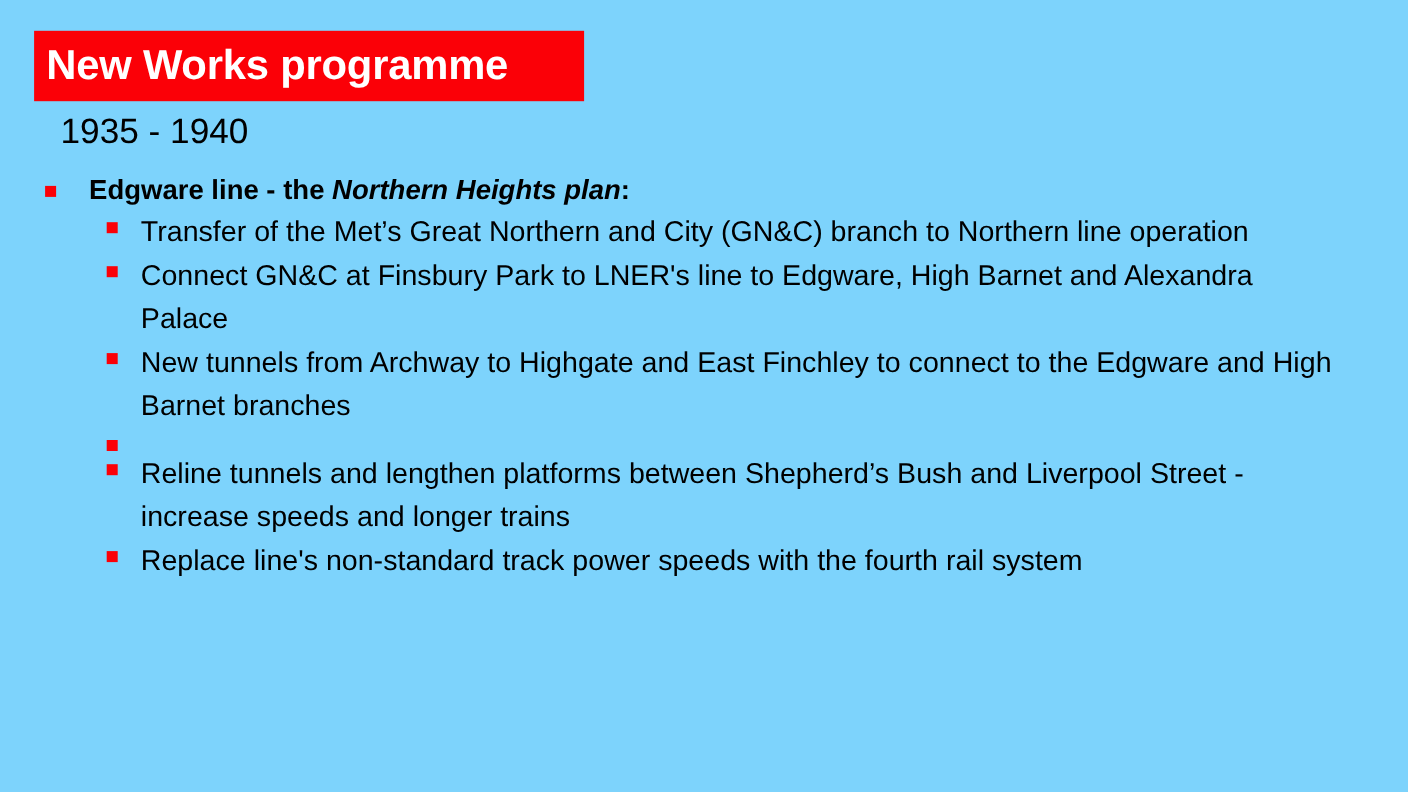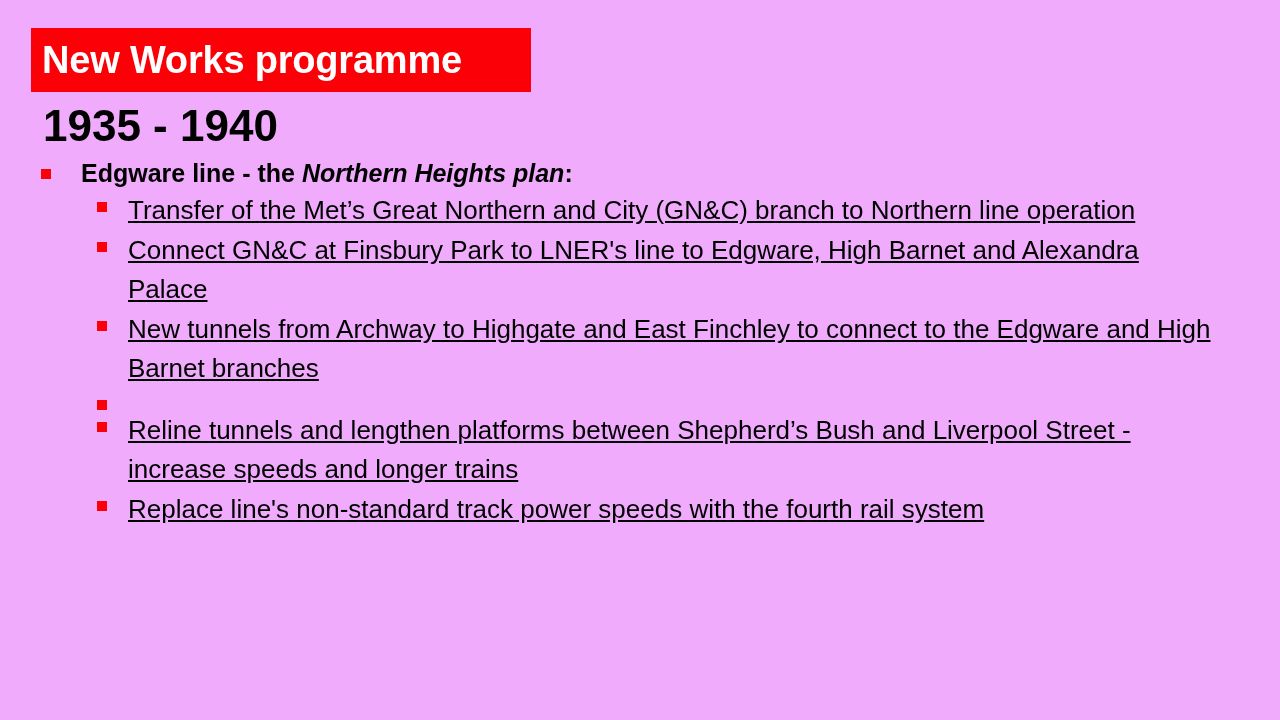--- a/index.html
+++ b/index.html
@@ -13,21 +13,21 @@
     font-family: "Liberation Sans", sans-serif;
     color: #000000;
     overflow: hidden;
     position: relative;
   }
 
   .slide {
     position: relative;
     width: 1280px;
     height: 720px;
-    background: #f0abfc;
+    background: #7dd3fc;
   }
 
   
   .title-banner {
     position: absolute;
     left: 31px;
     top: 28px;
     width: 500px;
     height: 64px;
     background: #FB0007;
@@ -41,24 +41,24 @@
     font-size: 38px;
     font-weight: bold;
     line-height: 1;
     letter-spacing: -0.2px;
     white-space: nowrap;
   }
 
   
   .subtitle {
     position: absolute;
-    left: 43px;
+    left: 55px;
     top: 102px;
-    font-size: 44px;
-    font-weight: bold;
+    font-size: 32px;
+    font-weight: normal;
     color: #000000;
     line-height: 1.1;
     white-space: nowrap;
   }
 
   
   .body-list {
     position: absolute;
     left: 41px;
     top: 158px;
@@ -89,21 +89,20 @@
   .level-1 .bullet-text {
     font-size: 25px;
     font-weight: bold;
     line-height: 1.22;
     color: #000000;
   }
 
   
   .level-2 {
     margin-bottom: 1px;
-    text-decoration: underline;
   }
   .level-2 .indent {
     flex: 0 0 auto;
     width: 56px;
   }
   .level-2 .marker {
     flex: 0 0 auto;
     width: 10px;
     height: 10px;
     background: #FB0007;

